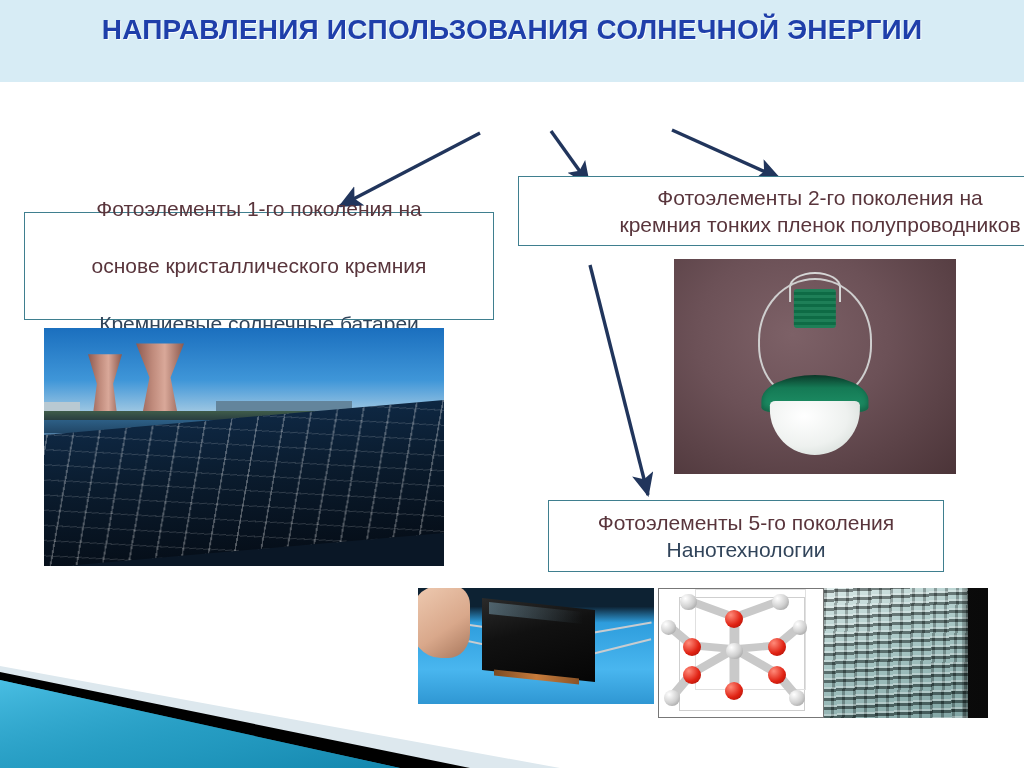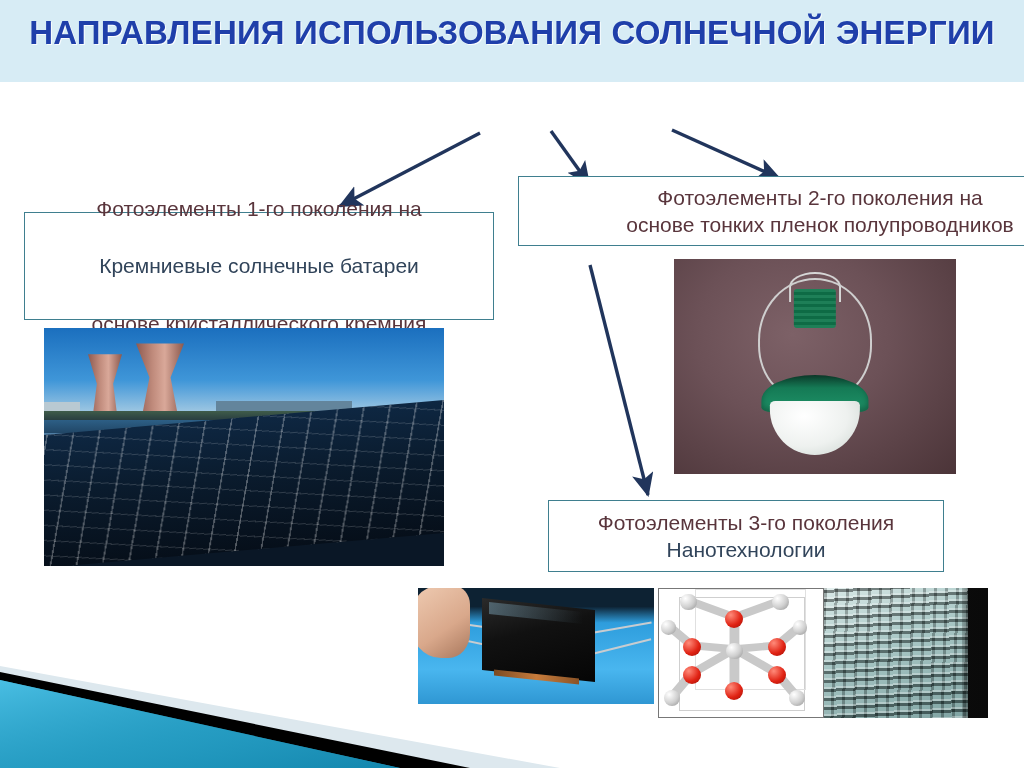--- a/index.html
+++ b/index.html
@@ -11,21 +11,21 @@
   .slide{position:absolute;inset:0;width:1024px;height:768px;overflow:hidden;background:#fff;}
 
   
   .header-band{
     position:absolute;left:0;top:0;width:1024px;height:82px;
     background:#d7ecf5;
   }
   .header-title{
     position:absolute;left:0;top:14px;width:1024px;text-align:center;
     font-family:"Liberation Sans","DejaVu Sans",sans-serif;
-    font-size:33px;font-weight:bold;letter-spacing:0.2px;
+    font-size:28px;font-weight:bold;letter-spacing:0.2px;
     color:#1f3faa;
     text-shadow:1px 1px 0 rgba(255,255,255,.85);
     white-space:nowrap;
   }
 
   
   .subtitle{
     position:absolute;left:0;top:88px;width:1024px;text-align:center;
     font-size:25px;font-weight:bold;color:#336699;
     text-shadow:1px 1px 0 rgba(255,255,255,.6);
@@ -213,31 +213,31 @@
     <g stroke="#21355c" stroke-width="3.4" fill="none" marker-end="url(#ah)">
       <line x1="480" y1="133" x2="340" y2="206"></line>
       <line x1="551" y1="131" x2="589" y2="184"></line>
       <line x1="672" y1="130" x2="779" y2="178"></line>
       <line x1="590" y1="265" x2="648" y2="495"></line>
     </g>
   </svg>
 
   <div class="tbox" id="box1">
     <span class="ln ln-maroon">Фотоэлементы 1-го поколения на</span>
+    <span class="ln ln-maroon">основе кристаллического кремния</span>
     <span class="ln ln-slate">Кремниевые солнечные батареи</span>
-    <span class="ln ln-maroon">основе кристаллического кремния</span>
   </div>
 
   <div class="tbox" id="box2">
     <span class="ln ln-maroon">Фотоэлементы 2-го поколения на</span>
-    <span class="ln ln-maroon">основе тонких пленок полупроводников</span>
+    <span class="ln ln-maroon">кремния тонких пленок полупроводников</span>
   </div>
 
   <div class="tbox" id="box3">
-    <span class="ln ln-maroon">Фотоэлементы 3-го поколения</span>
+    <span class="ln ln-maroon">Фотоэлементы 5-го поколения</span>
     <span class="ln ln-slate">Нанотехнологии</span>
   </div>
 
   <div class="photo" id="photo-solar-farm">
     <div class="sky"></div>
     <div class="bldg b2"></div>
     <div class="tower t1"></div>
     <div class="tower t2"></div>
     <div class="bldg b1"></div>
     <div class="treeline"></div>

